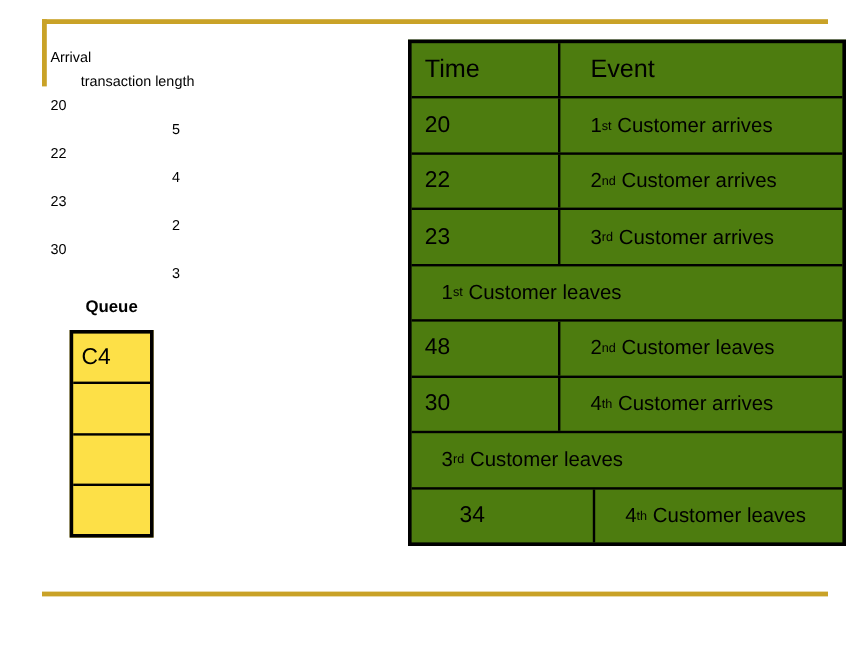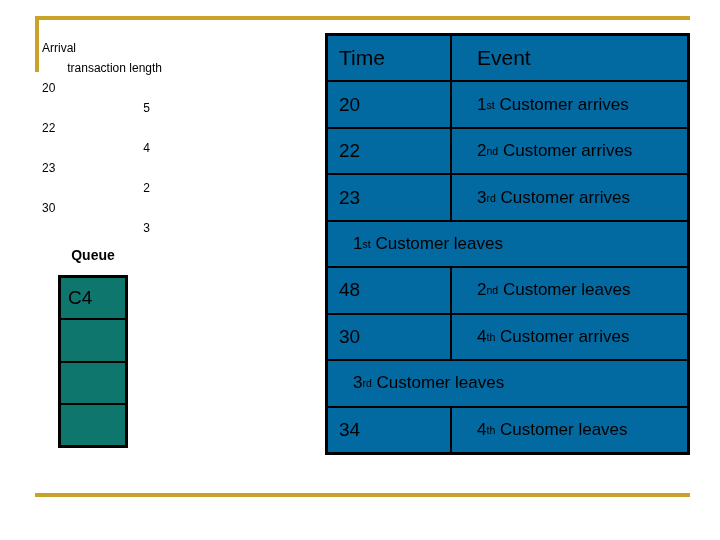--- a/index.html
+++ b/index.html
@@ -92,57 +92,58 @@
   .queue-box {
     position: absolute;
     left: 58px;
     top: 275px;
     width: 70px;
     height: 173px;
     border: 3px solid #000;
     box-sizing: border-box;
     display: flex;
     flex-direction: column;
-    background: #0f766e;
+    background: #fde047;
   }
   .queue-cell {
     flex: 1 1 0;
     border-bottom: 2px solid #000;
     box-sizing: border-box;
     display: flex;
     align-items: center;
     padding-left: 7px;
     font-size: 19px;
     color: #000;
   }
   .queue-cell:last-child {
     border-bottom: none;
   }
 
   
   .event-table {
     position: absolute;
-    left: 325px;
+    left: 340px;
     top: 33px;
     width: 365px;
     height: 422px;
     border: 3px solid #000;
     box-sizing: border-box;
-    background: #0369a1;
+    background: #4d7c0f;
     display: flex;
     flex-direction: column;
   }
   .et-row {
     flex: 1 1 0;
     display: flex;
     border-bottom: 2px solid #000;
     box-sizing: border-box;
   }
   .et-row:last-child {
     border-bottom: none;
+    margin-left: 29px;
   }
   .et-c-time {
     width: 124px;
     box-sizing: border-box;
     border-right: 2px solid #000;
     display: flex;
     align-items: center;
     padding-left: 11px;
     font-size: 19px;
     color: #000;

